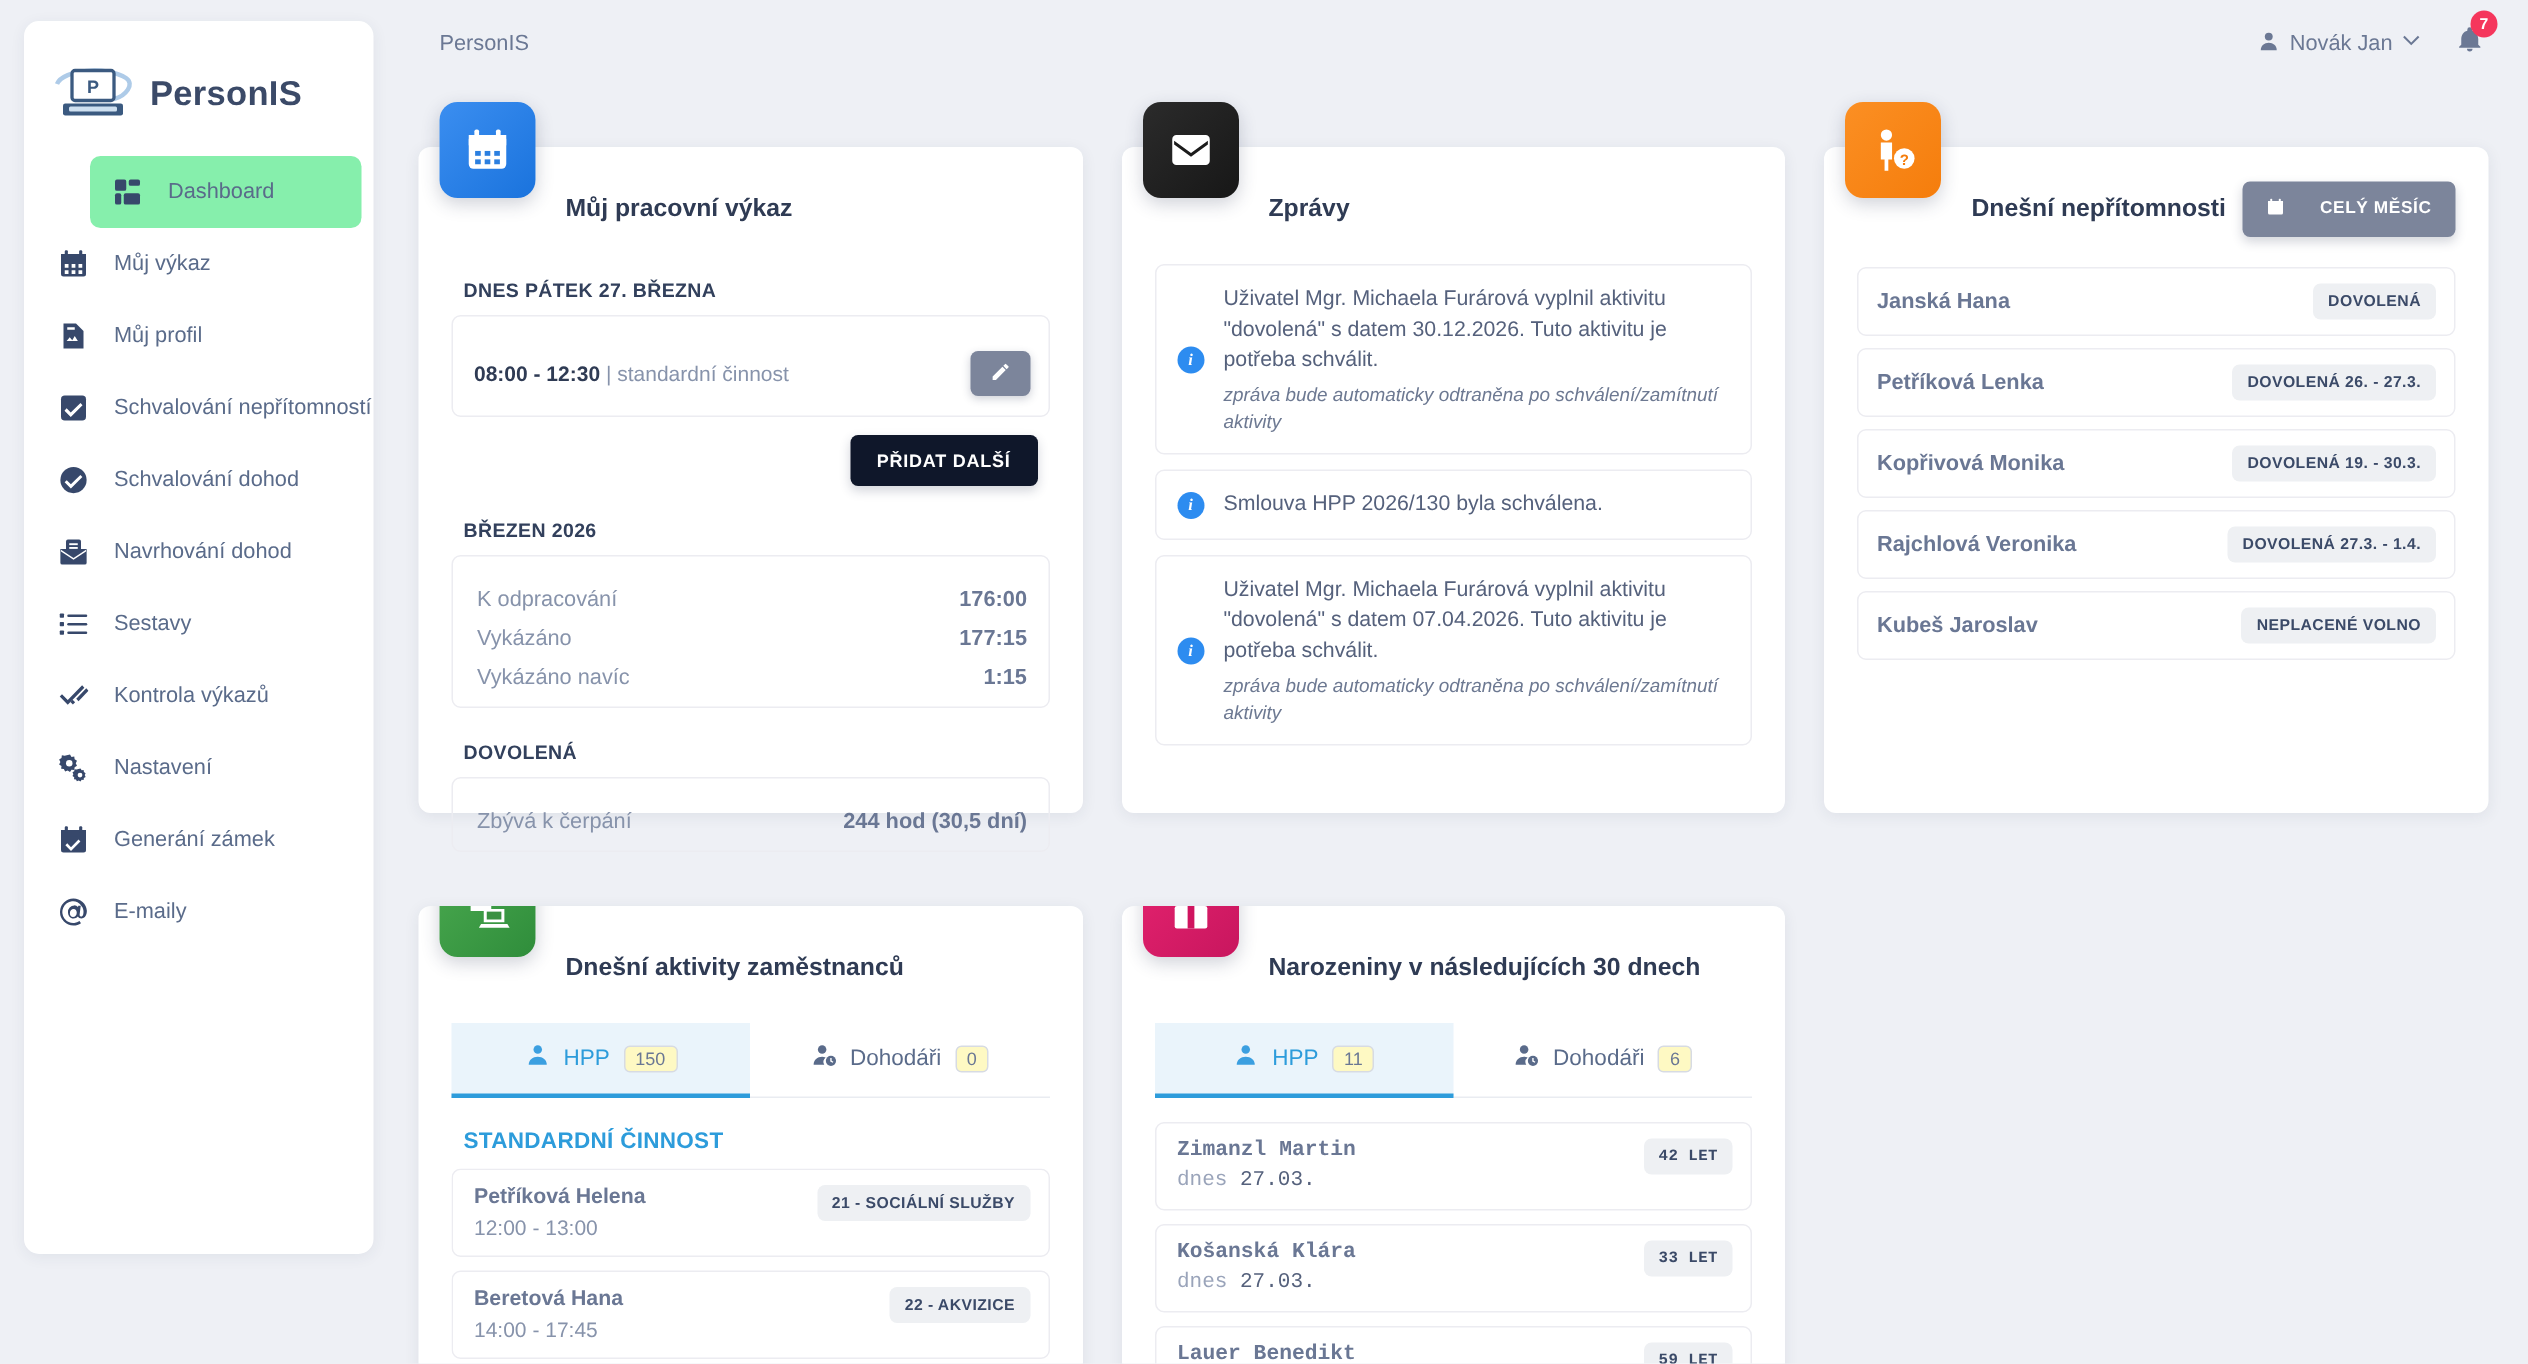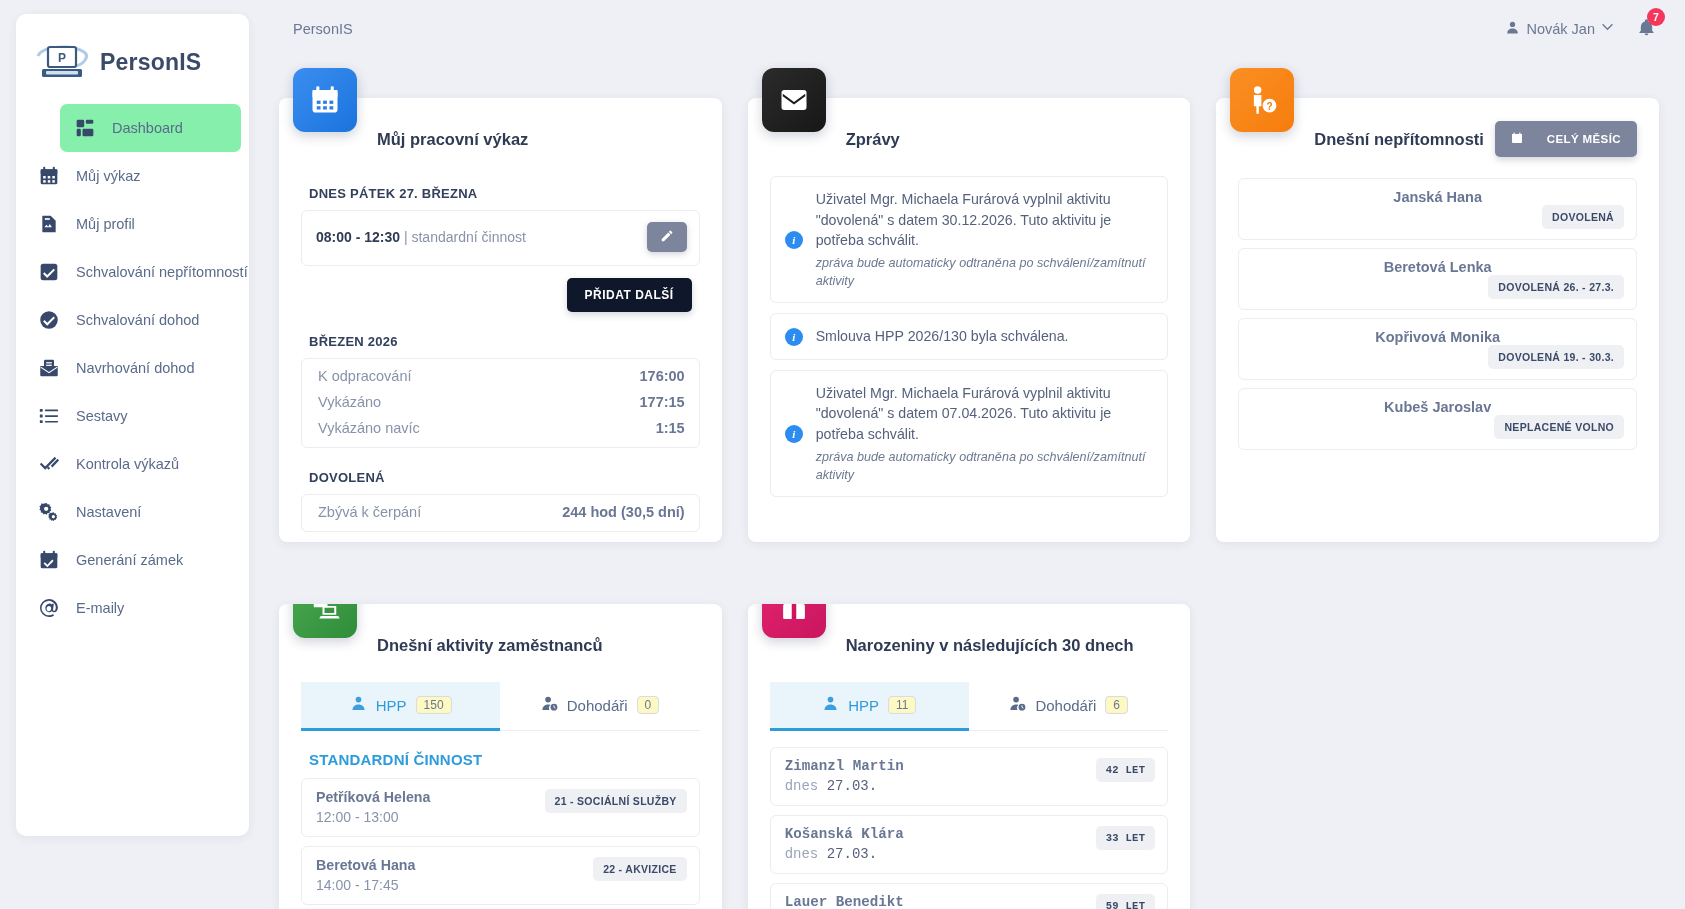--- a/index.html
+++ b/index.html
@@ -99,21 +99,21 @@
     font-size: 11.5px; font-weight: bold; letter-spacing: .4px;
     padding: 11px 16px; cursor: pointer;
     display: flex; align-items: center; gap: 24px;
     box-shadow: 0 3px 7px rgba(40,50,80,.2);
   }
   .btn-month svg { width: 12px; height: 12px; fill:#fff; }
 
   
   .sec-label { font-size: 13px; font-weight: bold; color: #32405c; letter-spacing: .25px; margin: 22px 0 9px 8px; }
   .sec-label.first { margin-top: 24px; }
-  .box { border: 1px solid #ececf1; border-radius: 6px; padding: 4px 12px 6px 14px; }
+  .box { border: 1px solid #ececf1; border-radius: 6px; padding: 16px 12px 6px 14px; }
   .row-act { display: flex; align-items: center; min-height: 44px; }
   .row-act .t { font-size: 14px; color: #8793ab; }
   .row-act .t b { color: #2f3b54; font-weight: bold; }
   .edit-btn {
     margin-left: auto; width: 40px; height: 30px; border-radius: 5px;
     background: #7c859b; border: none; cursor: pointer;
     display: flex; align-items: center; justify-content: center;
     box-shadow: 0 2px 6px rgba(40,50,80,.22);
   }
   .edit-btn svg { width: 14px; height: 14px; fill: #fff; }
@@ -138,21 +138,21 @@
              color:#fff; font-size: 11px; font-weight: bold; font-style: italic;
              display:flex; align-items:center; justify-content:center; font-family:"Liberation Serif", serif;}
   .msg-body { font-size: 14.2px; color: #55617c; line-height: 1.45; }
   .msg-sub { font-style: italic; font-size: 12.6px; color: #6d7992; margin-top: 3px; line-height: 1.45; }
   .msgs { margin-top: 14px; }
 
   
   .abs-row {
     display: flex; align-items: center;
     border: 1px solid #ececf1; border-radius: 6px;
-    padding: 10px 12px; margin-bottom: 8px; min-height: 40px; flex-direction: column;
+    padding: 10px 12px; margin-bottom: 8px; min-height: 40px;
   }
   .abs-name { font-size: 14.5px; font-weight: bold; color: #6a7794; }
   .badge {
     margin-left: auto; background: #eef0f3; color: #3b4a68;
     border-radius: 5px; padding: 6px 10px;
     font-size: 10.5px; font-weight: bold; letter-spacing: .3px; white-space: nowrap;
   }
   .abs-list { margin-top: 16px; }
 
   
@@ -482,26 +482,30 @@
           <span>CELÝ MĚSÍC</span>
         </button>
       </div>
 
       <div class="abs-list">
         <div class="abs-row">
           <span class="abs-name">Janská Hana</span>
           <span class="badge">DOVOLENÁ</span>
         </div>
         <div class="abs-row">
-          <span class="abs-name">Beretová Lenka</span>
+          <span class="abs-name">Petříková Lenka</span>
           <span class="badge">DOVOLENÁ 26. - 27.3.</span>
         </div>
         <div class="abs-row">
           <span class="abs-name">Kopřivová Monika</span>
           <span class="badge">DOVOLENÁ 19. - 30.3.</span>
+        </div>
+        <div class="abs-row">
+          <span class="abs-name">Rajchlová Veronika</span>
+          <span class="badge">DOVOLENÁ 27.3. - 1.4.</span>
         </div>
         <div class="abs-row">
           <span class="abs-name">Kubeš Jaroslav</span>
           <span class="badge">NEPLACENÉ VOLNO</span>
         </div>
       </div>
     </section>
 
     <section class="card c4">
       <div class="card-icon ic-green">

